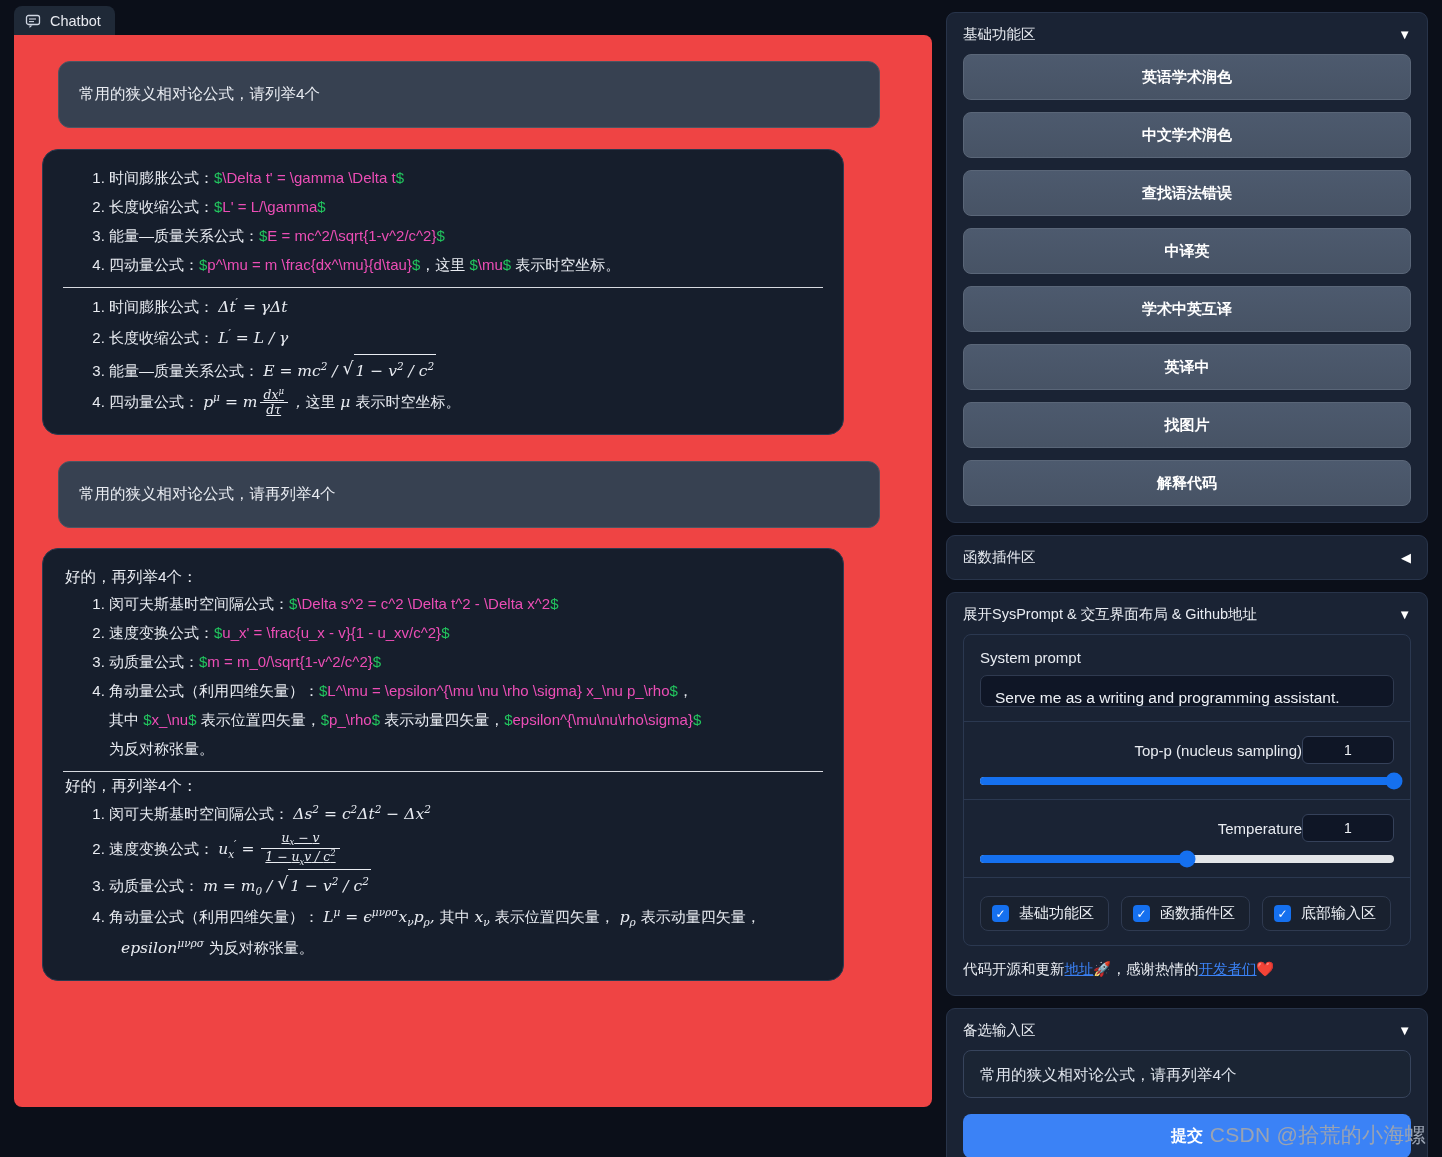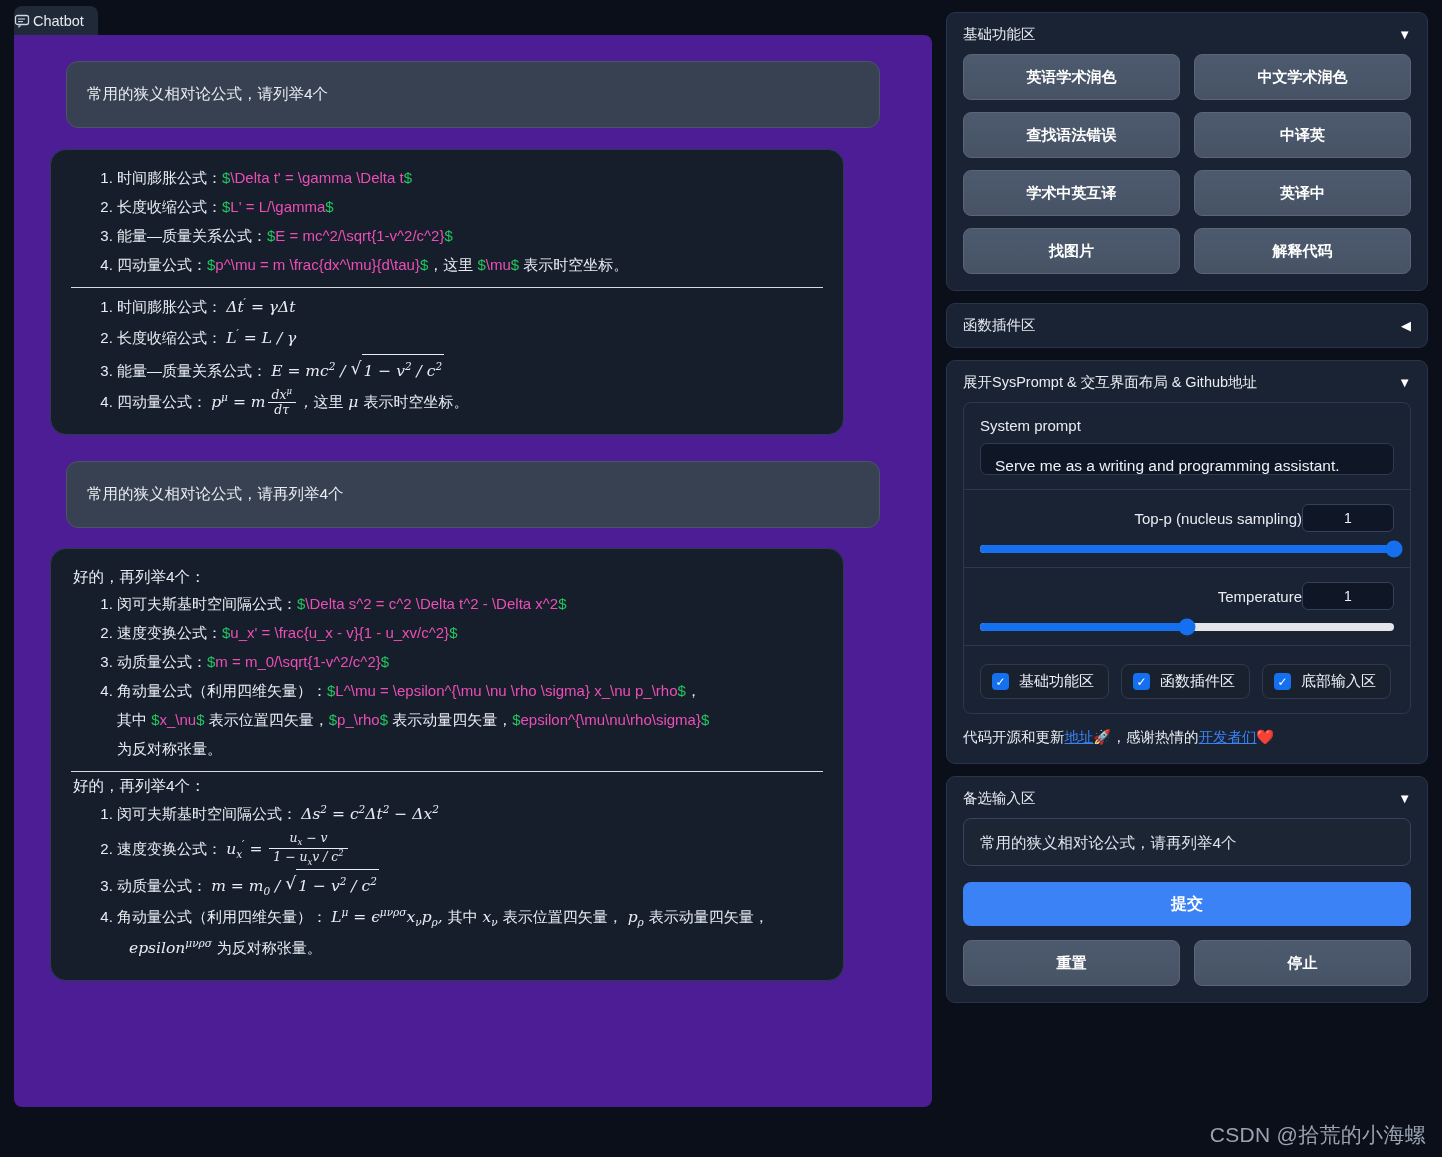--- a/index.html
+++ b/index.html
@@ -11,33 +11,33 @@
     overflow: hidden;
   }
   .page { position: relative; width: 1442px; height: 1157px; display: flex; }
 
   
   .left-col { width: 946px; position: relative; }
 
   .tabbar { height: 36px; position: relative; }
   .tab {
     position: absolute; left: 14px; top: 6px;
-    height: 30px; padding: 0 14px 0 0;
+    height: 30px; padding: 0 14px 0 11px;
     background: #1f2937;
     border-radius: 8px 8px 0 0;
-    display: flex; align-items: center; gap: 3px;
+    display: flex; align-items: center; gap: 9px;
     color: #e8eaf0; font-size: 14.5px;
   }
   .tab-icon { width: 16px; height: 16px; display: block; }
 
   .chatbox {
     position: absolute; left: 14px; top: 35px; right: 14px; bottom: 50px;
-    background: #4c1d95;
+    background: #ef4444;
     border-radius: 0 8px 8px 8px;
-    padding: 18px 22px 18px 22px;
+    padding: 18px 22px 18px 14px;
     overflow: hidden;
   }
 
   .msg-user {
     background: #374151;
     border: 1px solid #4b5563;
     border-radius: 12px;
     padding: 22px 20px;
     margin: 8px 30px 0 30px;
     color: #e9ecf2;
@@ -73,21 +73,21 @@
     font-style: italic;
     font-size: 15.5px;
     white-space: nowrap;
   }
   sup.m, sub.m { font-size: 0.68em; font-style: italic; }
   sup.m { vertical-align: super; }
   sub.m { vertical-align: sub; }
   .frac {
     display: inline-block; vertical-align: middle;
     text-align: center; font-size: 0.80em; line-height: 1.12;
-    margin: 0 2px; position: relative; top: -1px;
+    margin: 0 2px; position: relative; top: -1px; text-decoration: underline;
   }
   .frac .num { display: block; padding: 0 4px; }
   .frac .den { display: block; padding: 0 4px; border-top: 1px solid #e9ecf2; }
   .sqrt { display: inline-block; position: relative; padding-left: 11px; }
   .sqrt::before {
     content: "√"; position: absolute; left: 0; top: -2px; font-style: normal; font-size: 1.12em;
   }
   .sqrt > .bar { display: inline-block; border-top: 1px solid #e9ecf2; padding: 1px 2px 0 2px; }
   .cn { font-style: normal; font-family: "Liberation Sans","DejaVu Sans",sans-serif; font-size: 15px;}
 
@@ -102,21 +102,21 @@
     padding: 12px 16px 16px 16px;
   }
   .panel.slim { padding: 12px 16px; }
   .panel-head {
     display: flex; align-items: center; justify-content: space-between;
     color: #e9ecf2; font-size: 14.5px; margin-bottom: 10px;
   }
   .panel.slim .panel-head { margin-bottom: 0; }
   .caret { color: #ffffff; font-size: 13px; line-height: 1; }
 
-  .btn-grid { display: grid; grid-template-columns: 1fr 1fr; gap: 12px 14px; }
+  .btn-grid { display: grid; grid-template-columns: 1fr; gap: 12px 14px; }
   .gbtn {
     background: linear-gradient(180deg,#4d5a6e 0%, #475365 100%);
     border: 1px solid #5a6678;
     border-radius: 8px;
     color: #ffffff; font-weight: bold; font-size: 15px;
     height: 46px; display: flex; align-items: center; justify-content: center;
     cursor: pointer;
   }
   .sgroup {
     border: 1px solid #2b3850;

